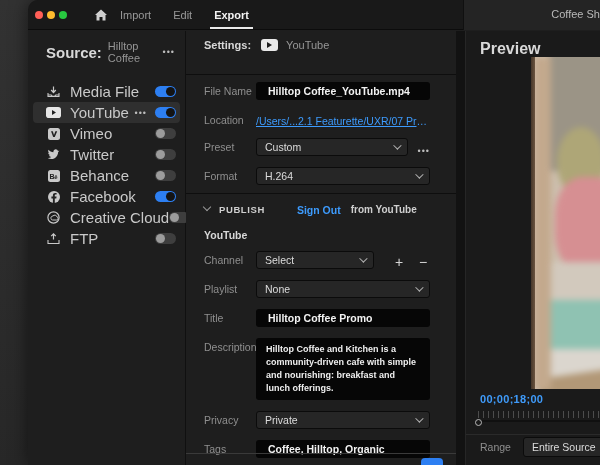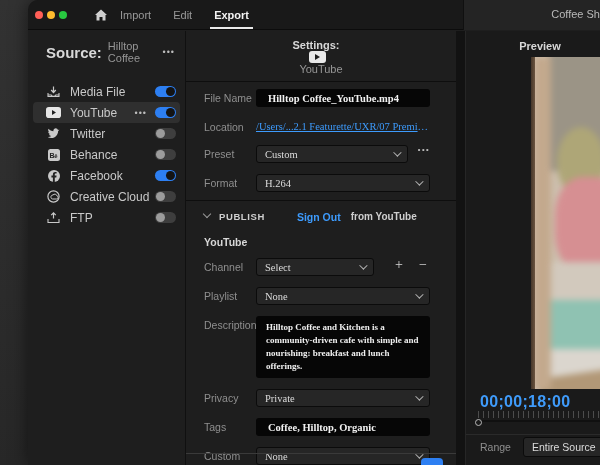--- a/index.html
+++ b/index.html
@@ -30,40 +30,40 @@
   .sidebar { position:absolute; left:0; top:31px; width:158px; bottom:0; background:#1e1e1e; border-right:1px solid #101010; }
   .source-row { display:flex; align-items:center; padding:9px 10px 9px 18px; }
   .source-label { font-size:15px; font-weight:bold; color:#d8d8d8; margin-right:6px; }
   .source-value { font-size:11px; color:#969696; flex:1; }
   .more-dots { font-size:9px; letter-spacing:1px; color:#bdbdbd; cursor:default; }
   .slist { margin-top:8px; }
   .srow { display:flex; align-items:center; height:21px; padding:0 9px 0 18px; position:relative; }
   .srow.selected { background:#2f2f2f; border-radius:4px; margin:0 5px; padding:0 4px 0 13px; }
   .sicon { width:15px; height:12px; margin-right:9px; display:flex; align-items:center; justify-content:center; flex:none; }
   .sicon svg { display:block; }
-  .slabel { flex:1; font-size:12px; color:#c9c9c9; white-space:nowrap; }
+  .slabel { flex:1; font-size:15px; color:#c9c9c9; white-space:nowrap; }
   .srow .more-dots { margin-right:8px; }
 
   .toggle { width:21px; height:11px; border-radius:6px; background:#3e3e3e; position:relative; flex:none; cursor:pointer; }
   .toggle::after { content:""; position:absolute; top:1px; left:1px; width:9px; height:9px; border-radius:50%; background:#9c9c9c; }
   .toggle.on { background:#2d7ff2; }
   .toggle.on::after { left:auto; right:1px; background:#141414; }
 
   
   .settings { position:absolute; left:158px; top:31px; width:270px; bottom:0; background:#1e1e1e; }
-  .set-header { display:flex; align-items:center; padding:8px 18px 6px 18px; border-bottom:1px solid #0e0e0e;flex-direction:column; }
+  .set-header { display:flex; align-items:center; padding:8px 18px 23px 18px; border-bottom:1px solid #0e0e0e; }
   .set-header .h-label { font-size:11px; font-weight:bold; color:#d8d8d8; margin-right:10px; }
   .yt-badge { width:17px; height:12px; background:#e9e9e9; border-radius:3px; margin-right:8px; position:relative; flex:none; }
   .yt-badge::after { content:""; position:absolute; left:6px; top:3px; border-left:5px solid #1e1e1e; border-top:3px solid transparent; border-bottom:3px solid transparent; }
   .set-header .h-service { font-size:11px; color:#969696; }
 
   .form { padding:7px 26px 0 18px; }
   .frow { display:flex; margin-bottom:11px; }
   .flabel { width:52px; flex:none; font-size:10.5px; color:#8f8f8f; padding-top:3px; line-height:1.25; }
-  .fctrl { flex:1; display:flex; align-items:flex-start; min-width:0;font-family:Liberation Serif, serif; }
+  .fctrl { flex:1; display:flex; align-items:flex-end; min-width:0; }
   .text-input { flex:1; height:18px; background:#060606; border-radius:3px; color:#f2f2f2;
     font-size:10.5px; font-weight:bold; display:flex; align-items:center; padding:0 12px; white-space:nowrap; overflow:hidden; }
   .dropdown { flex:1; height:18px; background:#262626; border:1px solid #0b0b0b; border-radius:3px;
     display:flex; align-items:center; justify-content:space-between; padding:0 8px; color:#dcdcdc; font-size:10.5px; cursor:pointer; min-width:0; }
   .chev { width:6px; height:6px; border-right:1.4px solid #b5b5b5; border-bottom:1.4px solid #b5b5b5;
     transform:rotate(45deg) translateY(-2px); flex:none; margin-left:6px; }
   .link { font-size:10.5px; color:#3d9bfd; text-decoration:underline; white-space:nowrap; overflow:hidden; text-overflow:ellipsis; padding-top:3px; cursor:pointer; }
   .textarea { flex:1; background:#060606; border-radius:3px; color:#efefef; font-size:9px; font-weight:600;
     line-height:1.45; padding:5px 10px; min-height:42px; }
 
@@ -80,36 +80,36 @@
   .pm-plus { margin-left:18px; } .pm-minus { margin-left:10px; }
 
   .settings .footer-line { position:absolute; left:0; right:0; bottom:11px; border-top:1px solid #3a3a3a; }
   .export-partial { position:absolute; right:13px; bottom:0; width:22px; height:7px; background:#2d7ff2; border-radius:4px 4px 0 0; }
 
   
   .gutter { position:absolute; left:428px; top:31px; width:10px; bottom:0; background:#121212; border-right:1px solid #262626; }
 
   
   .preview { position:absolute; left:438px; top:31px; right:0; bottom:0; background:#1a1a1a; overflow:hidden; }
-  .preview-label { font-size:11px; font-weight:bold; color:#d8d8d8; padding:9px 0 0 14px;text-align:center; }
+  .preview-label { font-size:16px; font-weight:bold; color:#d8d8d8; padding:9px 0 0 14px; }
   .vframe { position:absolute; left:65px; top:26px; width:82px; height:332px; background:#cdbfae; overflow:hidden; }
   .vframe .blobs { position:absolute; inset:0; filter:blur(3px); }
   .b { position:absolute; }
   .b-edge { left:-2px; top:0; width:6px; height:100%; background:linear-gradient(90deg,#33281f,#6b543f); filter:none; }
   .b-band { left:3px; top:0; width:17px; height:100%; background:linear-gradient(90deg,#c9ad90,#bda astonishing); background:#c3a98d; }
   .b-top { left:18px; top:-6px; right:-6px; height:120px; background:#9b9486; }
   .b-stem { left:26px; top:70px; width:48px; height:70px; background:#aea677; border-radius:50%; }
   .b-pink { left:24px; top:120px; right:-10px; height:95px; background:#d68f92; border-radius:40%; }
   .b-pale1 { left:18px; top:205px; right:-6px; height:45px; background:#d2c9bd; }
   .b-teal { left:20px; top:243px; right:-8px; height:55px; background:#8fc2b2; }
   .b-pale2 { left:18px; top:292px; right:-6px; height:55px; background:#dbd6ce; }
   .b-slate { left:14px; top:325px; width:34px; height:60px; background:#4f5f6e; border-radius:45%; }
   .b-tan { left:10px; top:312px; right:-10px; height:40px; background:#b29877; transform:rotate(-8deg); top:316px; }
 
-  .timecode { position:absolute; left:14px; top:362px; font-size:16px; font-weight:bold; color:#3f9bfa; letter-spacing:.3px; }
+  .timecode { position:absolute; left:14px; top:362px; font-size:11px; font-weight:bold; color:#3f9bfa; letter-spacing:.3px; }
   .ruler { position:absolute; left:12px; top:380px; right:-6px; height:12px;
     background:repeating-linear-gradient(90deg,#4c4c4c 0 1px,transparent 1px 5px); background-size:auto 7px; background-repeat:repeat-x; background-position:left top; cursor:pointer; }
   .ruler::after { content:""; position:absolute; left:0; right:0; top:9px; height:2px; background:#101010; }
   .playhead { position:absolute; left:9px; top:388px; width:7px; height:7px; border:1.5px solid #b8b8b8; border-radius:50%; background:#1a1a1a; cursor:grab; }
   .range-row { position:absolute; left:0; right:0; top:403px; bottom:0; border-top:1px solid #2a2a2a; display:flex; align-items:center; padding:0 0 6px 14px; }
   .range-label { font-size:10.5px; color:#8f8f8f; margin-right:12px; flex:none; }
   .range-dd { width:140px; flex:none; height:20px; }
 
   svg { overflow:visible; }
 </style>
@@ -164,20 +164,30 @@
             <svg width="15" height="11" viewBox="0 0 15 11">
                 <rect x="0" y="0" width="15" height="11" rx="2.8" fill="#e6e6e6"></rect>
                 <path d="M6 3 L10 5.5 L6 8 Z" fill="#222"></path>
               </svg>
           </span>
           <span class="slabel">YouTube</span>
           <span class="more-dots">•••</span>
           <span class="toggle on"></span>
         </div>
 
+        <div class="srow">
+          <span class="sicon">
+            <svg width="12" height="12" viewBox="0 0 12 12">
+                <rect x="0" y="0" width="12" height="12" rx="2.5" fill="#c9c9c9"></rect>
+                <path d="M3 3.2 L5.2 9 L6.8 9 L9.2 3.2 L7.4 3.2 L6 7 L4.8 3.2 Z" fill="#222"></path>
+              </svg>
+          </span>
+          <span class="slabel">Vimeo</span>
+          <span class="toggle"></span>
+        </div>
 
         <div class="srow">
           <span class="sicon">
             <svg width="13" height="11" viewBox="0 0 13 11">
                 <path d="M12.5 1.3 c-.5.3-1 .5-1.5.6 A2.4 2.4 0 0 0 8.8 0.2 c-1.3 0-2.4 1.1-2.4 2.4 0 .2 0 .4.1.6 C4.5 3.1 2.7 2.2 1.5 0.8 c-.2.4-.3.8-.3 1.2 0 .8.4 1.6 1.1 2 -.4 0-.8-.1-1.1-.3 0 1.2.8 2.2 1.9 2.4 -.2.1-.4.1-.6.1 -.2 0-.3 0-.5 0 .3 1 1.2 1.7 2.3 1.7 A4.9 4.9 0 0 1 .6 9 c1.1.7 2.3 1.1 3.7 1.1 4.4 0 6.8-3.7 6.8-6.8 v-.3 c.5-.4.9-.8 1.2-1.3 -.4.2-.9.3-1.4.4 Z" fill="#c9c9c9"></path>
               </svg>
           </span>
           <span class="slabel">Twitter</span>
           <span class="toggle"></span>
         </div>
@@ -301,20 +311,26 @@
         <div class="frow">
           <span class="flabel">Playlist</span>
           <div class="fctrl">
             <div class="dropdown">
               <span>None</span>
               <span class="chev"></span>
             </div>
           </div>
         </div>
 
+        <div class="frow">
+          <span class="flabel">Title</span>
+          <div class="fctrl">
+              <div class="text-input">Hilltop Coffee Promo</div>
+            </div>
+        </div>
 
         <div class="frow">
           <span class="flabel">Description</span>
           <div class="fctrl">
               <div class="textarea">Hilltop Coffee and Kitchen is a community-driven cafe with simple and nourishing: breakfast and lunch offerings.</div>
             </div>
         </div>
 
         <div class="frow">
           <span class="flabel">Privacy</span>

